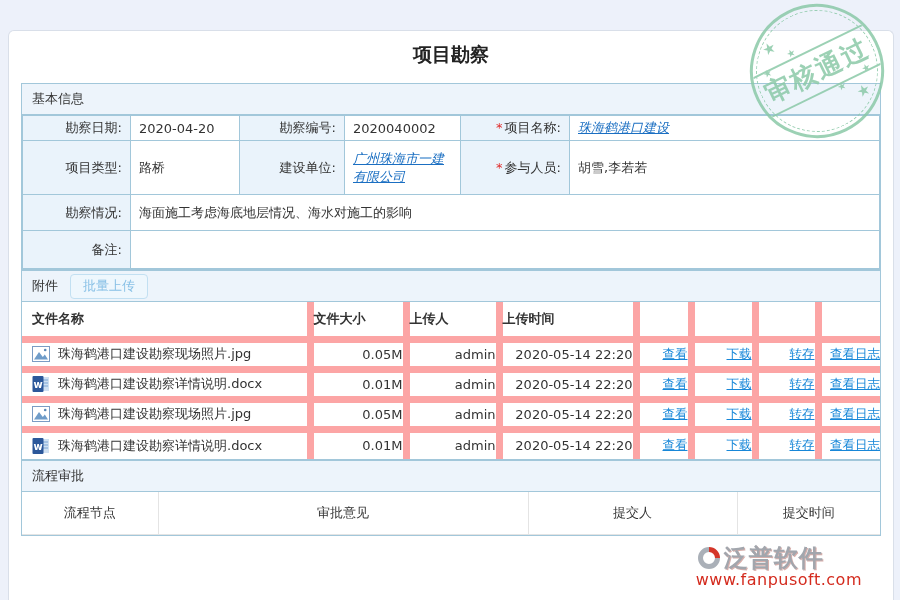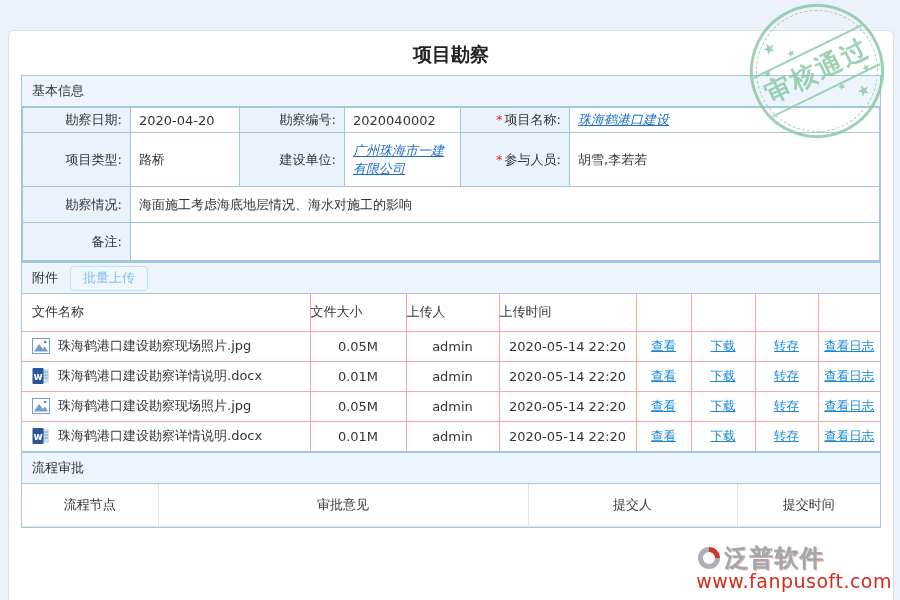--- a/index.html
+++ b/index.html
@@ -7,21 +7,21 @@
   body {
     background:#edf1fa;
     font-family:"DejaVu Sans","Liberation Sans",sans-serif;
     font-size:13px; color:#333; position:relative;
   }
   .page {
     position:absolute; left:8px; top:30px; width:886px; height:570px;
     background:#fff; border:1px solid #d9dfe9; border-bottom:none;
     border-radius:6px 6px 0 0; padding:0 12px; overflow:hidden;
   }
-  .page-title { text-align:center; font-size:19px; font-weight:bold; color:#222; padding-top:11px; height:44px; }
+  .page-title { text-align:center; font-size:19px; font-weight:bold; color:#222; padding-top:11px; height:52px; }
 
   
   .section { border:1px solid #a2c7da; margin-bottom:0; background:#fff; }
   .section-header {
     background:#edf4fb; border-bottom:1px solid #a2c7da;
     padding:0 10px; height:31px; line-height:30px; color:#333;
     display:flex; align-items:center;
   }
 
   
@@ -30,27 +30,27 @@
   .info-table td.lbl { background:#eaf3fb; text-align:right; color:#333; }
   .info-table tr.r1 td { height:20px; }
   .info-table tr.r2 td { height:54px; }
   .info-table tr.r3 td { height:37px; }
   .info-table tr.r4 td { height:36px; }
   .info-table tr.r5 td { height:38px; }
   .req { color:#e02b2b; margin-right:2px; }
   a.blue-link { color:#1b6fc2; text-decoration:underline;font-style:italic; }
 
   
-  .attach-table td, .attach-table th { border:1px solid #fca5a5; font-weight:normal; font-size:13px; color:#333; }
+  .attach-table td, .attach-table th { border:7px solid #fca5a5; font-weight:normal; font-size:13px; color:#333; }
   .attach-table th { height:37px; text-align:left; background:#fff; }
-  .attach-table td { height:30px; text-align:center; }
+  .attach-table td { height:30px; text-align:right; }
   .attach-table th.first, .attach-table td.first { text-align:left; padding-left:10px; }
   .attach-table tr > *:first-child { border-left:none; }
   .attach-table tr > *:last-child { border-right:none; }
-  .attach-table tr:first-child > * { border-top:none; }
+  .attach-table tr:first-child > * { border-top:none;font-weight:bold; }
   .attach-table tr:last-child > * { border-bottom:none; }
   .file-cell { display:flex; align-items:center; gap:8px; }
   a.action-link { color:#1787d8; text-decoration:underline; font-size:12.5px; }
   .btn-batch-upload {
     display:inline-block; margin-left:12px; padding:2px 12px 3px;
     background:#eef7fd; border:1px solid #c2e0f2; border-radius:4px;
     color:#88c0e6; font-size:13px; cursor:pointer; line-height:18px;
   }
 
   
@@ -81,27 +81,27 @@
   .stamp-star { position:absolute; color:#8bc9a8; line-height:1; }
   .st1 { top:16px; left:24px; font-size:15px; }
   .st2 { top:32px; left:44px; font-size:10px; }
   .st3 { top:40px; left:14px; font-size:10px; }
   .st4 { bottom:18px; right:24px; font-size:15px; }
   .st5 { bottom:34px; right:44px; font-size:10px; }
   .st6 { bottom:40px; right:14px; font-size:10px; }
 
   
   .brand-watermark {
-    position:absolute; right:8px; top:542px; z-index:8; text-align:center;
+    position:absolute; right:38px; top:542px; z-index:8; text-align:center;
     pointer-events:none;
   }
   .brand-row { display:flex; align-items:center; gap:2px; }
   .brand-name { font-size:24px; font-weight:bold; color:#a2a6ad; letter-spacing:1px;
     text-shadow:1px 1px 0 #d8b0ac; }
-  .brand-url { font-size:19px; color:#d42b1e; margin-top:-4px; letter-spacing:0.5px; }
+  .brand-url { font-size:16px; color:#d42b1e; margin-top:-4px; letter-spacing:0.5px; }
 </style>
 </head>
 <body>
 
 <div class="stamp">
   <div class="stamp-circle">
     <span class="stamp-star st1">★</span>
     <span class="stamp-star st2">★</span>
     <span class="stamp-star st3">★</span>
     <span class="stamp-star st4">★</span>

